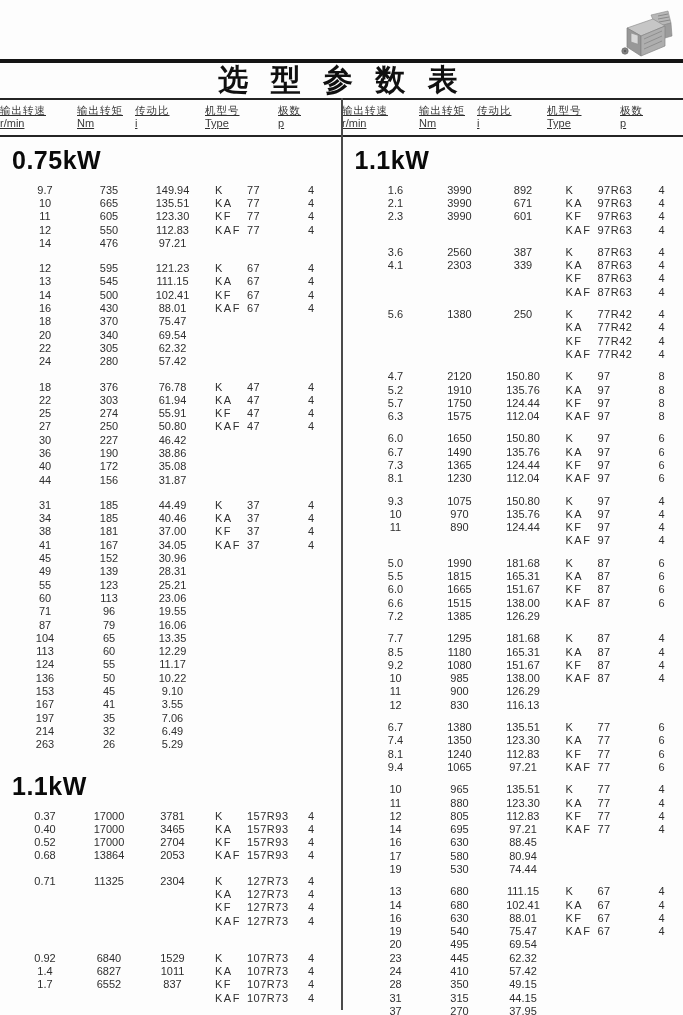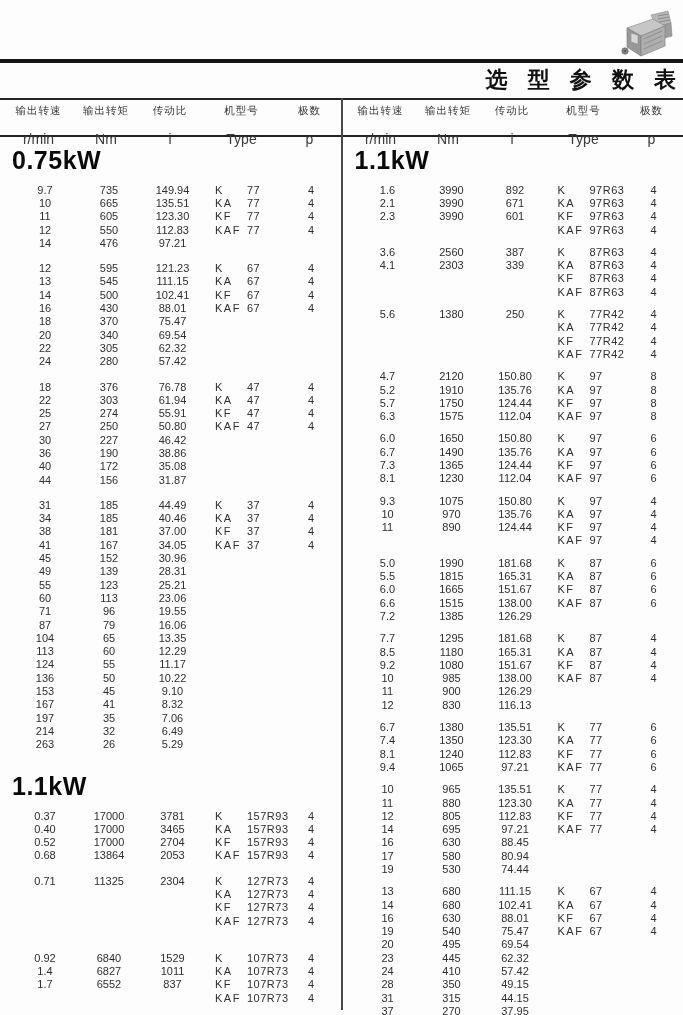--- a/index.html
+++ b/index.html
@@ -8,55 +8,55 @@
     width:683px;height:1015px;
     margin:0 auto;
     background:#fdfdfd;
     font-family:"Liberation Sans","DejaVu Sans",sans-serif;
     color:#2e2e2e;
     overflow:hidden;
   }
   .thick-rule{position:absolute;top:59px;left:0;width:683px;height:4px;background:#141414;}
   .page-title{
     position:absolute;top:63px;left:0;width:683px;
-    text-align:right;
-    font-size:22px;font-weight:bold;color:#101010;
+    text-align:center;
+    font-size:30px;font-weight:bold;color:#101010;
     letter-spacing:7px;line-height:34px;
     white-space:pre;
   }
   .motor-photo{position:absolute;top:6px;right:8px;width:64px;height:58px;}
 
   .header-band{
     position:absolute;top:98px;left:0;width:683px;height:39px;
     box-sizing:border-box;
     border-top:2px solid #242424;border-bottom:2px solid #242424;
     display:flex;
   }
   .half-header{width:341px;display:flex;padding-top:4px;box-sizing:border-box;}
   .half-header.right{margin-left:1px;}
-  .hcell{text-align:center;}
+  .hcell{text-align:left;text-decoration:underline;}
   .hcell-0{width:77px}.hcell-1{width:58px}.hcell-2{width:70px}.hcell-3{width:73px}.hcell-4{width:63px}
   .hname{font-size:10.5px;color:#3a3a3a;letter-spacing:1px;line-height:13px;}
-  .hunit{font-size:14px;color:#3a3a3a;line-height:13px;margin-top:16px;}
+  .hunit{font-size:11px;color:#3a3a3a;line-height:13px;margin-top:0;}
 
   .divider{position:absolute;top:98px;left:341px;width:2px;height:912px;background:#4a4a4a;}
 
   .content{position:absolute;top:137px;left:0;width:683px;display:flex;}
   .col{width:341px;}
   .col-right{margin-left:2px;}
 
   .section-heading{
     font-size:25px;font-weight:bold;color:#0a0a0a;
     line-height:27px;margin:10px 0 9px 12px;
     letter-spacing:0.5px;
   }
   .section-heading.later{margin-top:22px;}
 
   .group{margin-bottom:12px;}
-  .col-right .group{margin-bottom:9px;}
+  .col-right .group{margin-bottom:9px;padding-left:8px;}
   .group.big-gap{margin-top:24px;}
 
   .row{display:flex;height:13.3px;align-items:center;}
   .cell{font-size:11px;line-height:12px;color:#2e2e2e;white-space:pre;}
   .c-pad{width:12px;height:1px;}
   .c-speed{width:66px;text-align:center;}
   .c-torque{width:62px;text-align:center;}
   .c-ratio{width:65px;text-align:center;}
   .c-tpfx{width:36px;padding-left:10px;box-sizing:border-box;letter-spacing:1.5px;}
   .c-tsize{width:50px;padding-left:6px;box-sizing:border-box;letter-spacing:0.5px;}
@@ -465,21 +465,21 @@
             <div class="cell c-torque">45</div>
             <div class="cell c-ratio">9.10</div>
             <div class="cell c-tpfx"></div>
             <div class="cell c-tsize"></div>
             <div class="cell c-poles"></div>
           </div>
           <div class="row">
             <div class="c-pad"></div>
             <div class="cell c-speed">167</div>
             <div class="cell c-torque">41</div>
-            <div class="cell c-ratio">8.32</div>
+            <div class="cell c-ratio">3.55</div>
             <div class="cell c-tpfx"></div>
             <div class="cell c-tsize"></div>
             <div class="cell c-poles"></div>
           </div>
           <div class="row">
             <div class="c-pad"></div>
             <div class="cell c-speed">197</div>
             <div class="cell c-torque">35</div>
             <div class="cell c-ratio">7.06</div>
             <div class="cell c-tpfx"></div>

